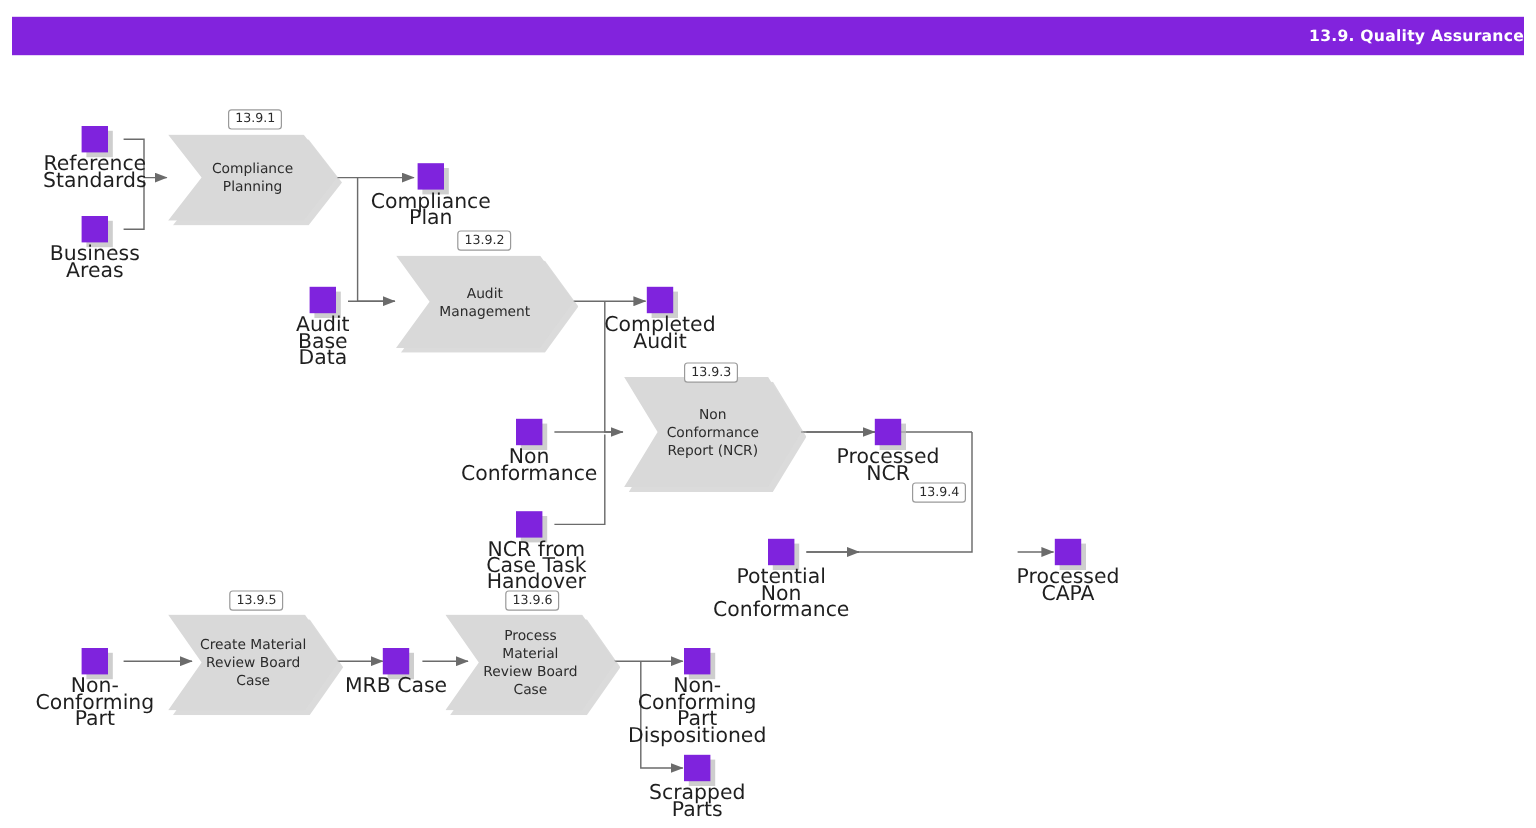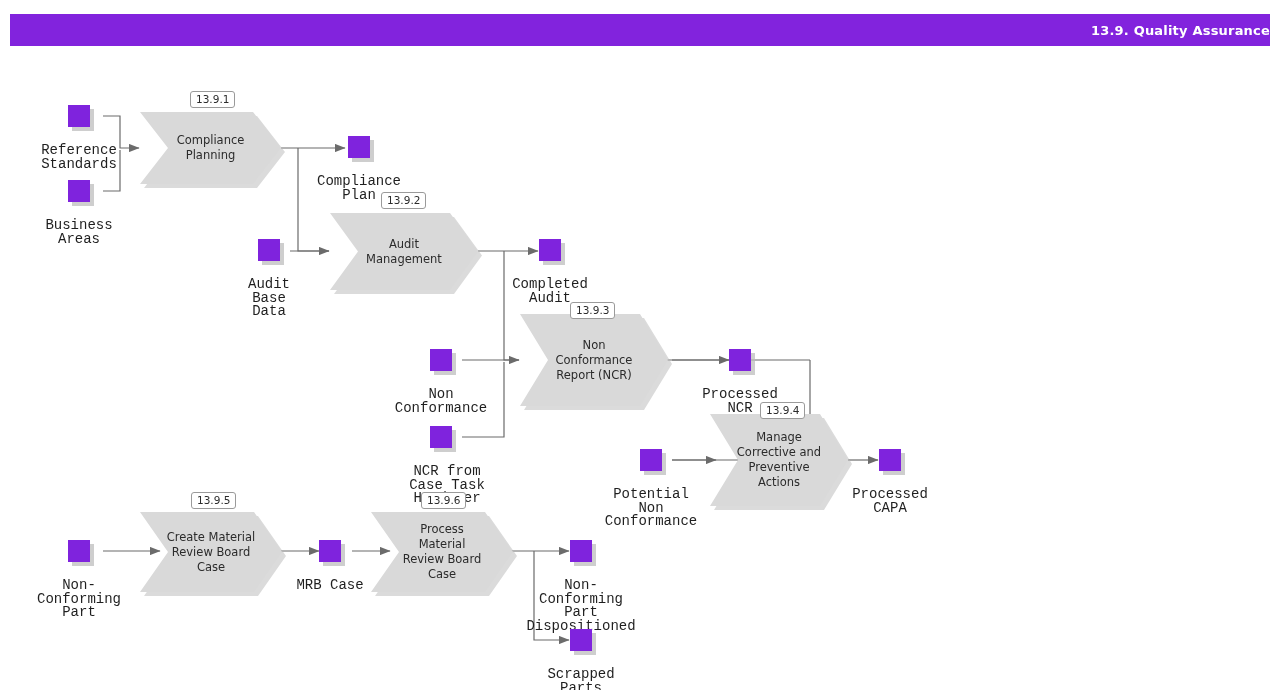--- a/index.html
+++ b/index.html
@@ -44,22 +44,22 @@
     font-size:10.5px;color:#2b2b2b;padding:1px 5px 2px 5px;line-height:12px;white-space:nowrap;
   }
 
   
   .obj{position:absolute;}
   .obj .sq{
     position:absolute;left:0;top:0;width:22px;height:22px;background:#7f23dd;
   }
   .obj .sq.shadow{background:#b9b9b9;opacity:.7;transform:translate(4px,4px);}
   .obj .obj-label{
-    position:absolute;top:39px;left:50%;transform:translateX(-50%);
-    font-size:14px;color:#1f1f1f;line-height:13.5px;text-align:center;white-space:nowrap;font-family:Liberation Mono, monospace;
+    position:absolute;top:26px;left:50%;transform:translateX(-50%);
+    font-size:17px;color:#1f1f1f;line-height:13.5px;text-align:center;white-space:nowrap;
   }
 </style>
 </head>
 <body>
 
 <div class="title-bar">
   <span class="title-text">13.9. Quality Assurance</span>
 </div>
 
 <div id="canvas">
@@ -267,32 +267,20 @@
     <div class="chev-label">
       <div>
           <div>Non</div>
           <div>Conformance</div>
           <div>Report (NCR)</div>
         </div>
     </div>
   </div>
   <div class="badge" style="left:570px;top:302px;">13.9.3</div>
 
-  <div class="proc" style="left:710px;top:414px;width:138px;height:92px;">
-    <div class="chev shadow"></div>
-    <div class="chev"></div>
-    <div class="chev-label">
-      <div>
-          <div>Manage</div>
-          <div>Corrective and</div>
-          <div>Preventive</div>
-          <div>Actions</div>
-        </div>
-    </div>
-  </div>
   <div class="badge" style="left:760px;top:402px;">13.9.4</div>
 
   <div class="proc" style="left:140px;top:512px;width:142px;height:80px;">
     <div class="chev shadow"></div>
     <div class="chev"></div>
     <div class="chev-label">
       <div>
           <div>Create Material</div>
           <div>Review Board</div>
           <div>Case</div>

